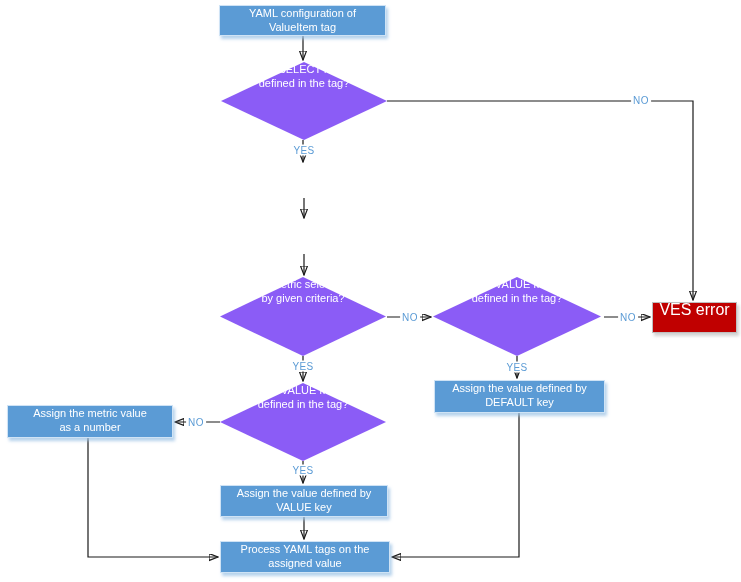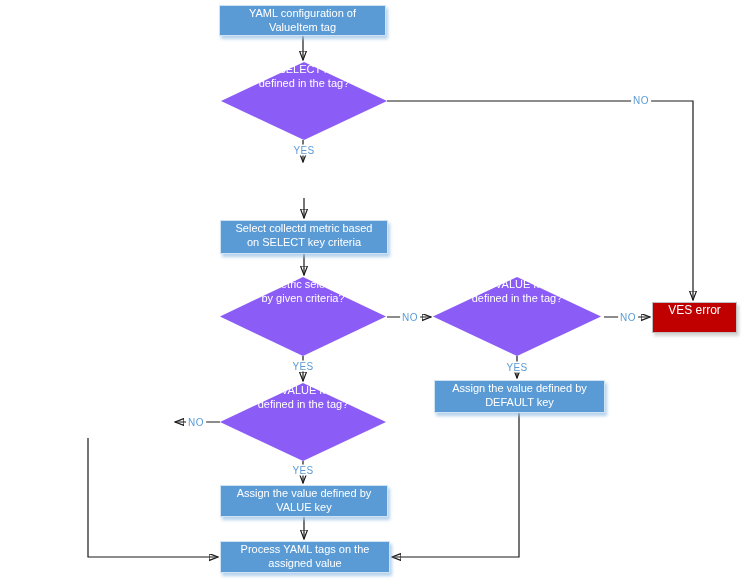--- a/index.html
+++ b/index.html
@@ -18,21 +18,21 @@
   .process {
     background:#5B9BD5; border:1px solid #cfe3f5;
     box-shadow:2px 3px 3px rgba(157,195,230,0.75);
   }
   .decision {
     background:#8b5cf6;
     clip-path:polygon(50% 0, 100% 50%, 50% 100%, 0 50%);
     filter:drop-shadow(2px 3px 2px rgba(157,195,230,0.9));
   }
   .error {
-    background:#C00000; border:1px solid #bfbfbf; font-size:12px;
+    background:#C00000; border:1px solid #bfbfbf; font-size:16px;
     box-shadow:2px 3px 3px rgba(190,190,190,0.7);
   }
   .edge-label {
     position:absolute; transform:translate(-50%,-50%);
     font-size:10px; font-weight:400; letter-spacing:0.4px;
     color:#5B9BD5; background:#ffffff; padding:0 2px; line-height:11px;
   }
 </style>
 </head>
 <body>
@@ -65,24 +65,20 @@
     <span>YAML configuration of
 ValueItem tag</span>
   </div>
 
   <div class="node decision" style="left:221px;top:62px;width:166px;height:78px">
     <span>Is SELECT key
 defined in the tag?</span>
   </div>
 
 
-  <div class="node process" style="left:220px;top:220px;width:168px;height:34px">
-    <span>Select collectd metric based
-on SELECT key criteria</span>
-  </div>
 
   <div class="node decision" style="left:220px;top:277px;width:166px;height:79px">
     <span>Is metric selected
 by given criteria?</span>
   </div>
 
   <div class="node decision" style="left:433px;top:277px;width:168px;height:79px">
     <span>Is VALUE key
 defined in the tag?</span>
   </div>
@@ -94,20 +90,24 @@
   <div class="node process" style="left:434px;top:380px;width:171px;height:33px">
     <span>Assign the value defined by
 DEFAULT key</span>
   </div>
 
   <div class="node decision" style="left:220px;top:383px;width:166px;height:78px">
     <span>Is VALUE key
 defined in the tag?</span>
   </div>
 
+  <div class="node process" style="left:7px;top:405px;width:166px;height:33px">
+    <span>Assign the metric value
+as a number</span>
+  </div>
 
   <div class="node process" style="left:220px;top:485px;width:168px;height:32px">
     <span>Assign the value defined by
 VALUE key</span>
   </div>
 
   <div class="node process" style="left:220px;top:541px;width:170px;height:32px">
     <span>Process YAML tags on the
 assigned value</span>
   </div>

